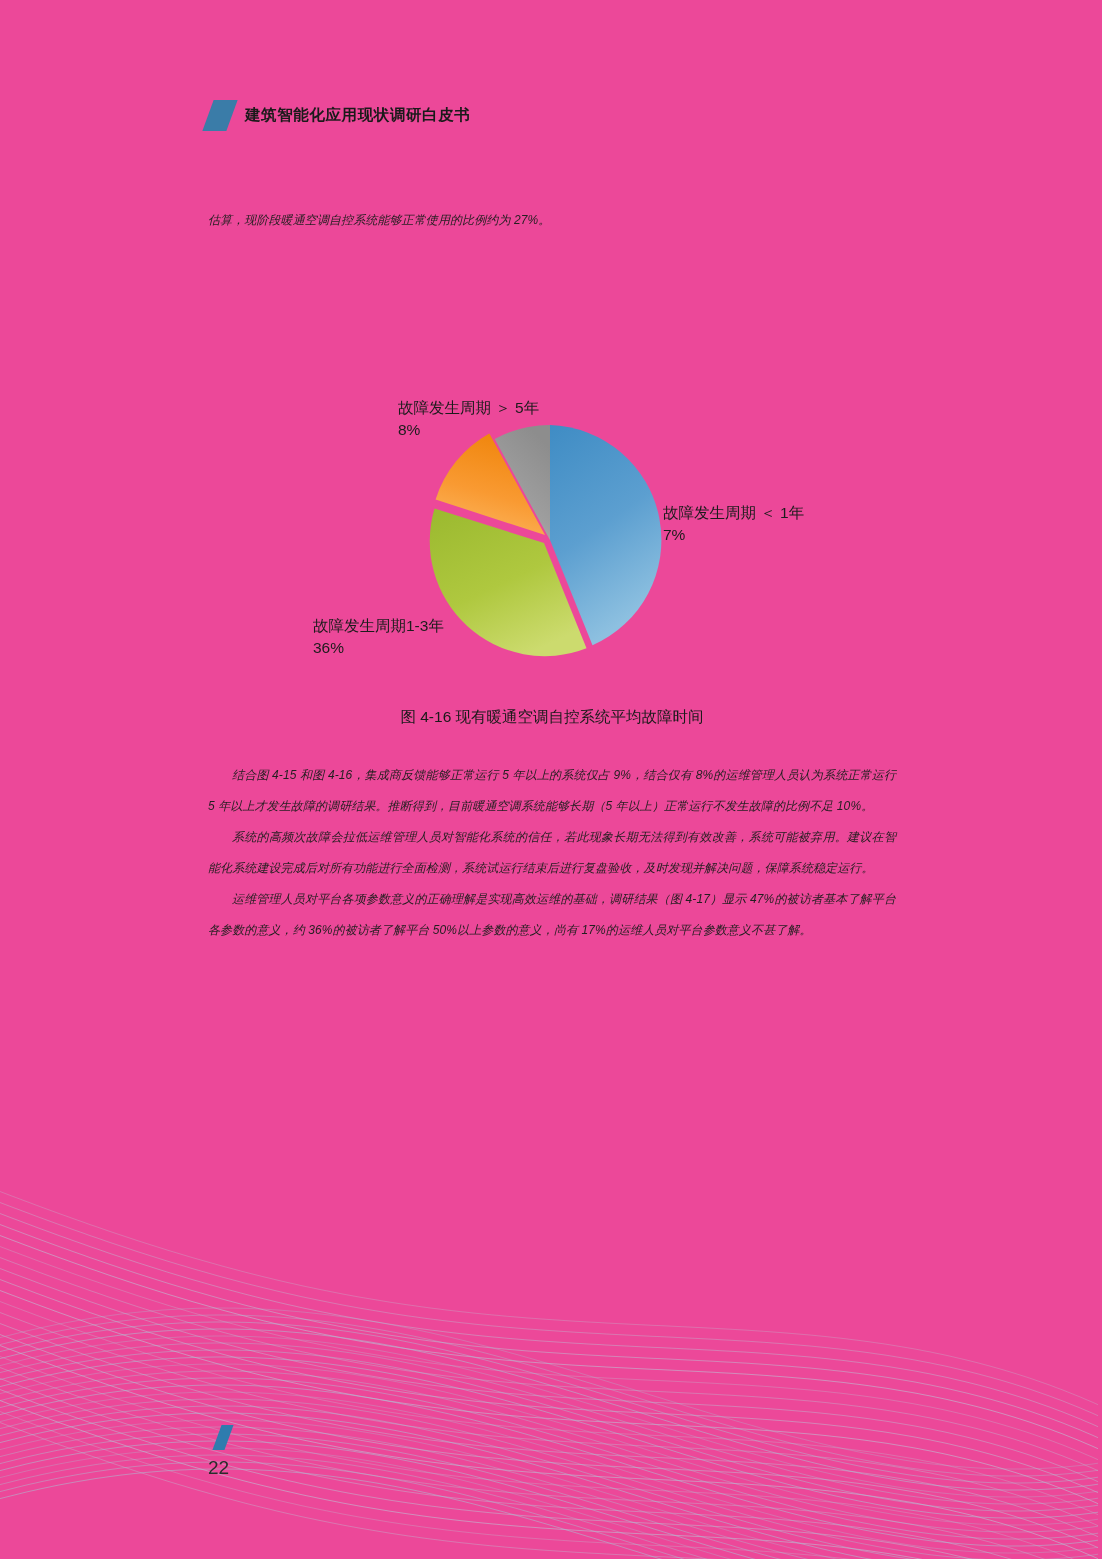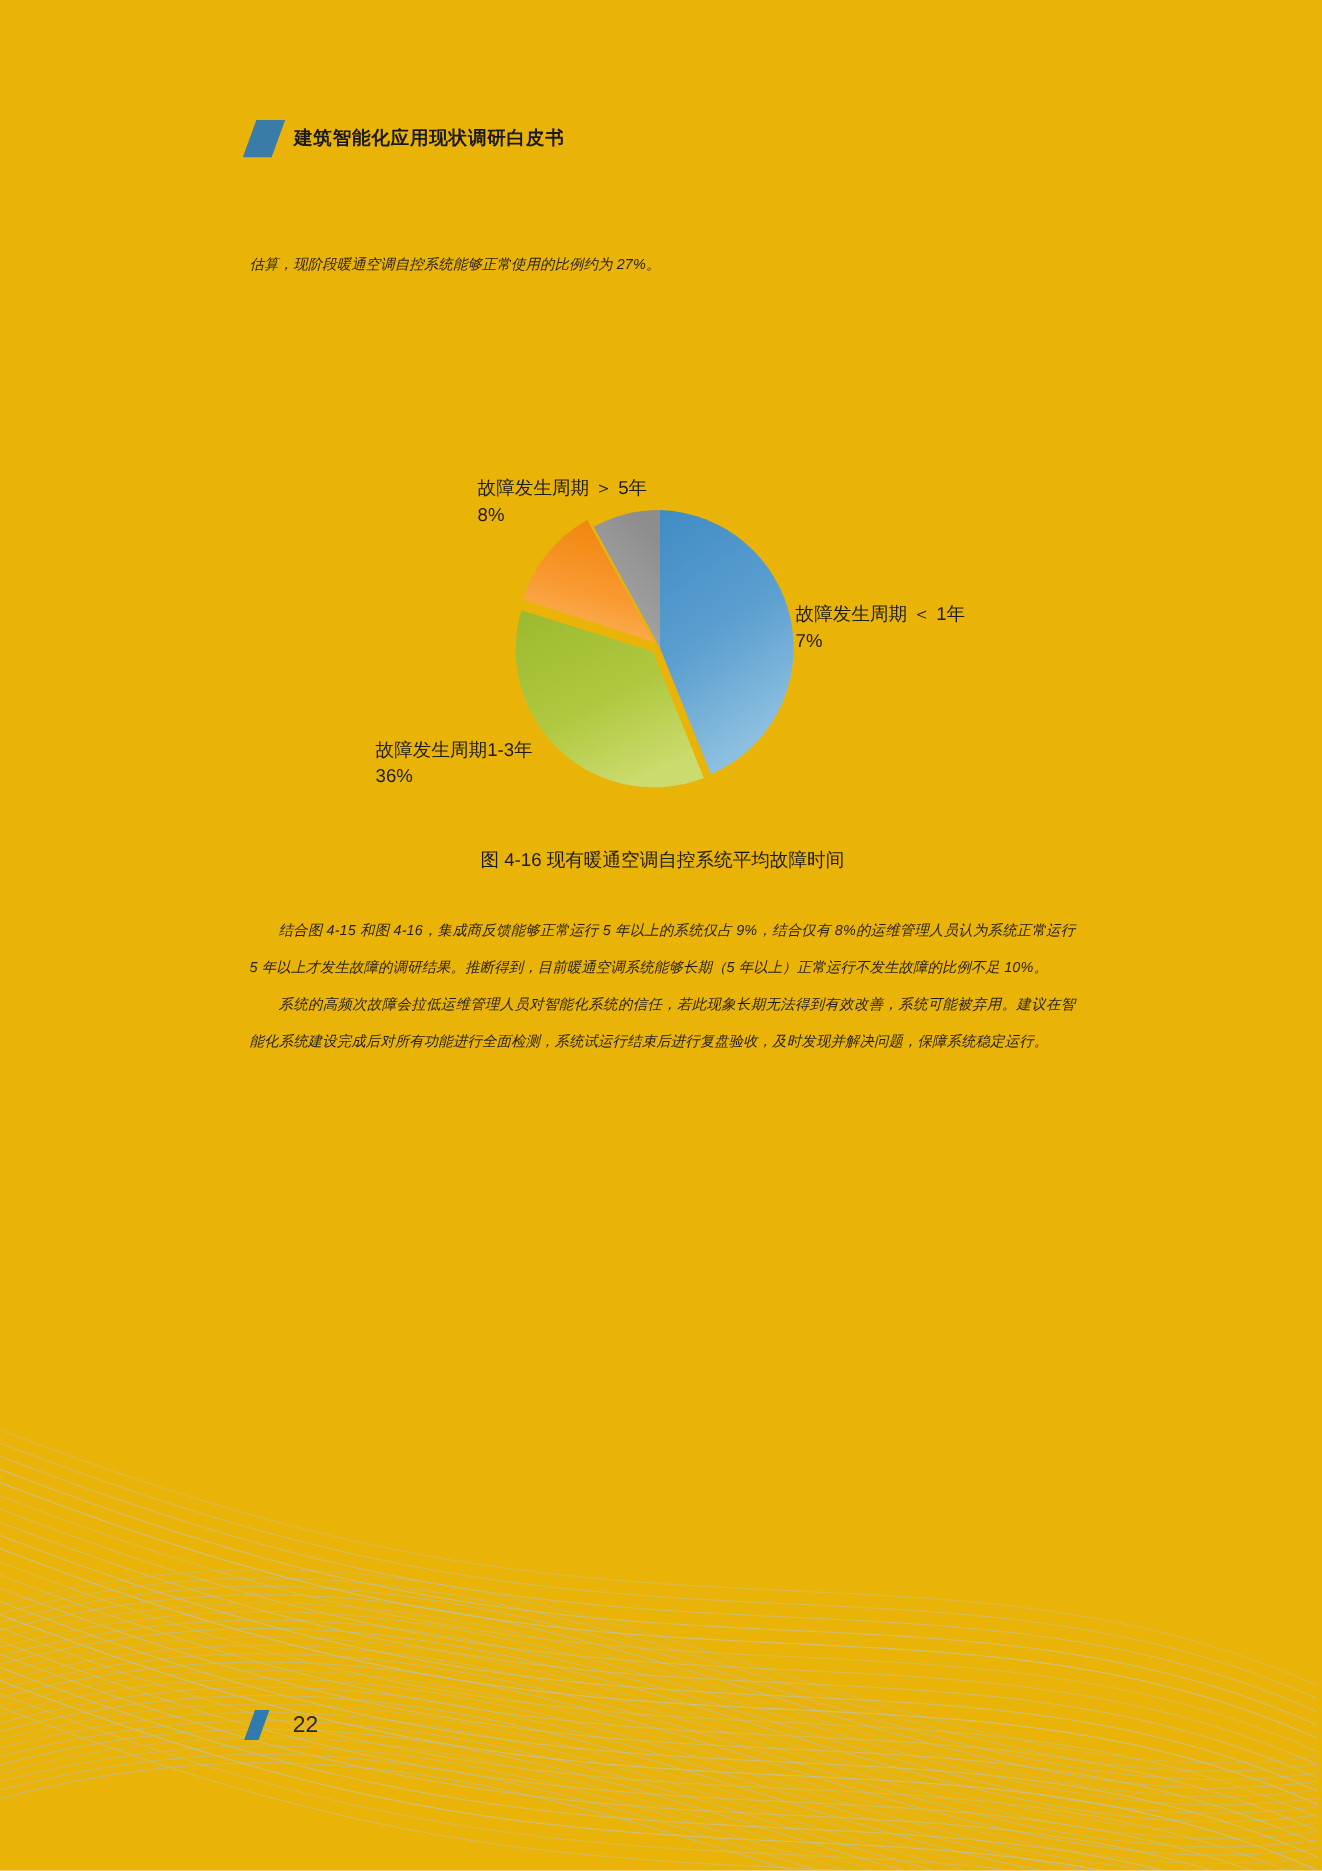--- a/index.html
+++ b/index.html
@@ -7,21 +7,21 @@
     padding: 0;
     background: #ffffff;
   }
   body {
     font-family: "Liberation Sans", "DejaVu Sans", sans-serif;
   }
   .page {
     position: relative;
     width: 1102px;
     height: 1559px;
-    background: #eab308;
+    background: #ec4899;
     overflow: hidden;
   }
 
   
   .header {
     position: absolute;
     left: 208px;
     top: 100px;
     display: flex;
     align-items: center;
@@ -114,23 +114,24 @@
     height: 430px;
     pointer-events: none;
   }
 
   
   .page-number {
     position: absolute;
     left: 208px;
     top: 1425px;
     display: flex;
-    align-items: center;
-    gap: 24px;
+    align-items: flex-end;
+    gap: 7px;
     z-index: 5;
+    flex-direction: column;
   }
   .page-number-accent {
     width: 12px;
     height: 25px;
     background: #2e7cae;
     transform: skewX(-20deg);
   }
   .page-number-text {
     font-size: 19px;
     color: #2b2b2b;
@@ -201,20 +202,21 @@
         <span class="pct">36%</span>
       </div>
     </div>
 
     <div class="fig-caption">图 4-16 现有暖通空调自控系统平均故障时间</div>
   </div>
 
   <div class="content" style="top: 760px;">
     <p class="para indent">结合图 4-15 和图 4-16，集成商反馈能够正常运行 5 年以上的系统仅占 9%，结合仅有 8%的运维管理人员认为系统正常运行 5 年以上才发生故障的调研结果。推断得到，目前暖通空调系统能够长期（5 年以上）正常运行不发生故障的比例不足 10%。</p>
     <p class="para indent gap">系统的高频次故障会拉低运维管理人员对智能化系统的信任，若此现象长期无法得到有效改善，系统可能被弃用。建议在智能化系统建设完成后对所有功能进行全面检测，系统试运行结束后进行复盘验收，及时发现并解决问题，保障系统稳定运行。</p>
+    <p class="para indent gap">运维管理人员对平台各项参数意义的正确理解是实现高效运维的基础，调研结果（图 4-17）显示 47%的被访者基本了解平台各参数的意义，约 36%的被访者了解平台 50%以上参数的意义，尚有 17%的运维人员对平台参数意义不甚了解。</p>
   </div>
 
   <svg class="footer-wave" viewBox="0 0 1102 430" preserveAspectRatio="none">
     <g id="waveFamilyA" fill="none" stroke="#b8c9d8" stroke-width="1">
         <path d="M0.0 62.5 L6.0 64.8 L12.0 67.1 L18.0 69.3 L24.0 71.6 L30.0 73.8 L36.0 76.1 L42.0 78.3 L48.0 80.5 L54.0 82.7 L60.0 84.9 L66.0 87.0 L72.0 89.2 L78.0 91.3 L84.0 93.4 L90.0 95.6 L96.0 97.6 L102.0 99.7 L108.0 101.8 L114.0 103.8 L120.0 105.8 L126.0 107.8 L132.0 109.8 L138.0 111.8 L144.0 113.7 L150.0 115.6 L156.0 117.5 L162.0 119.4 L168.0 121.3 L174.0 123.1 L180.0 124.9 L186.0 126.7 L192.0 128.5 L198.0 130.2 L204.0 131.9 L210.0 133.6 L216.0 135.3 L222.0 137.0 L228.0 138.6 L234.0 140.2 L240.0 141.8 L246.0 143.4 L252.0 144.9 L258.0 146.4 L264.0 147.9 L270.0 149.3 L276.0 150.8 L282.0 152.2 L288.0 153.6 L294.0 154.9 L300.0 156.3 L306.0 157.6 L312.0 158.8 L318.0 160.1 L324.0 161.3 L330.0 162.5 L336.0 163.7 L342.0 164.9 L348.0 166.0 L354.0 167.1 L360.0 168.2 L366.0 169.2 L372.0 170.2 L378.0 171.2 L384.0 172.2 L390.0 173.2 L396.0 174.1 L402.0 175.0 L408.0 175.9 L414.0 176.7 L420.0 177.6 L426.0 178.4 L432.0 179.2 L438.0 179.9 L444.0 180.7 L450.0 181.4 L456.0 182.1 L462.0 182.8 L468.0 183.4 L474.0 184.1 L480.0 184.7 L486.0 185.3 L492.0 185.9 L498.0 186.4 L504.0 187.0 L510.0 187.5 L516.0 188.0 L522.0 188.5 L528.0 189.0 L534.0 189.4 L540.0 189.9 L546.0 190.3 L552.0 190.7 L558.0 191.1 L564.0 191.5 L570.0 191.9 L576.0 192.3 L582.0 192.6 L588.0 193.0 L594.0 193.3 L600.0 193.6 L606.0 194.0 L612.0 194.3 L618.0 194.6 L624.0 194.9 L630.0 195.2 L636.0 195.5 L642.0 195.8 L648.0 196.1 L654.0 196.4 L660.0 196.6 L666.0 196.9 L672.0 197.2 L678.0 197.5 L684.0 197.8 L690.0 198.1 L696.0 198.4 L702.0 198.7 L708.0 199.0 L714.0 199.3 L720.0 199.7 L726.0 200.0 L732.0 200.3 L738.0 200.7 L744.0 201.0 L750.0 201.4 L756.0 201.8 L762.0 202.2 L768.0 202.6 L774.0 203.1 L780.0 203.5 L786.0 204.0 L792.0 204.5 L798.0 205.0 L804.0 205.5 L810.0 206.0 L816.0 206.6 L822.0 207.2 L828.0 207.8 L834.0 208.5 L840.0 209.1 L846.0 209.8 L852.0 210.6 L858.0 211.3 L864.0 212.1 L870.0 212.9 L876.0 213.8 L882.0 214.6 L888.0 215.5 L894.0 216.5 L900.0 217.5 L906.0 218.5 L912.0 219.5 L918.0 220.6 L924.0 221.8 L930.0 222.9 L936.0 224.2 L942.0 225.4 L948.0 226.7 L954.0 228.1 L960.0 229.5 L966.0 230.9 L972.0 232.4 L978.0 233.9 L984.0 235.5 L990.0 237.1 L996.0 238.8 L1002.0 240.5 L1008.0 242.3 L1014.0 244.1 L1020.0 246.0 L1026.0 247.9 L1032.0 249.9 L1038.0 252.0 L1044.0 254.1 L1050.0 256.2 L1056.0 258.5 L1062.0 260.7 L1068.0 263.1 L1074.0 265.5 L1080.0 267.9 L1086.0 270.5 L1092.0 273.0 L1098.0 275.7" opacity="0.30"></path>
         <path d="M0.0 73.5 L6.0 75.8 L12.0 78.1 L18.0 80.3 L24.0 82.6 L30.0 84.8 L36.0 87.1 L42.0 89.3 L48.0 91.5 L54.0 93.7 L60.0 95.9 L66.0 98.0 L72.0 100.2 L78.0 102.3 L84.0 104.4 L90.0 106.6 L96.0 108.6 L102.0 110.7 L108.0 112.8 L114.0 114.8 L120.0 116.8 L126.0 118.8 L132.0 120.8 L138.0 122.8 L144.0 124.7 L150.0 126.6 L156.0 128.5 L162.0 130.4 L168.0 132.3 L174.0 134.1 L180.0 135.9 L186.0 137.7 L192.0 139.5 L198.0 141.2 L204.0 142.9 L210.0 144.6 L216.0 146.3 L222.0 148.0 L228.0 149.6 L234.0 151.2 L240.0 152.8 L246.0 154.4 L252.0 155.9 L258.0 157.4 L264.0 158.9 L270.0 160.3 L276.0 161.8 L282.0 163.2 L288.0 164.6 L294.0 165.9 L300.0 167.3 L306.0 168.6 L312.0 169.8 L318.0 171.1 L324.0 172.3 L330.0 173.5 L336.0 174.7 L342.0 175.9 L348.0 177.0 L354.0 178.1 L360.0 179.2 L366.0 180.2 L372.0 181.2 L378.0 182.2 L384.0 183.2 L390.0 184.2 L396.0 185.1 L402.0 186.0 L408.0 186.9 L414.0 187.7 L420.0 188.6 L426.0 189.4 L432.0 190.2 L438.0 190.9 L444.0 191.7 L450.0 192.4 L456.0 193.1 L462.0 193.8 L468.0 194.4 L474.0 195.1 L480.0 195.7 L486.0 196.3 L492.0 196.9 L498.0 197.4 L504.0 198.0 L510.0 198.5 L516.0 199.0 L522.0 199.5 L528.0 200.0 L534.0 200.4 L540.0 200.9 L546.0 201.3 L552.0 201.7 L558.0 202.1 L564.0 202.5 L570.0 202.9 L576.0 203.3 L582.0 203.6 L588.0 204.0 L594.0 204.3 L600.0 204.6 L606.0 205.0 L612.0 205.3 L618.0 205.6 L624.0 205.9 L630.0 206.2 L636.0 206.5 L642.0 206.8 L648.0 207.1 L654.0 207.4 L660.0 207.6 L666.0 207.9 L672.0 208.2 L678.0 208.5 L684.0 208.8 L690.0 209.1 L696.0 209.4 L702.0 209.7 L708.0 210.0 L714.0 210.3 L720.0 210.7 L726.0 211.0 L732.0 211.3 L738.0 211.7 L744.0 212.0 L750.0 212.4 L756.0 212.8 L762.0 213.2 L768.0 213.6 L774.0 214.1 L780.0 214.5 L786.0 215.0 L792.0 215.5 L798.0 216.0 L804.0 216.5 L810.0 217.0 L816.0 217.6 L822.0 218.2 L828.0 218.8 L834.0 219.5 L840.0 220.1 L846.0 220.8 L852.0 221.6 L858.0 222.3 L864.0 223.1 L870.0 223.9 L876.0 224.8 L882.0 225.6 L888.0 226.5 L894.0 227.5 L900.0 228.5 L906.0 229.5 L912.0 230.5 L918.0 231.6 L924.0 232.8 L930.0 233.9 L936.0 235.2 L942.0 236.4 L948.0 237.7 L954.0 239.1 L960.0 240.5 L966.0 241.9 L972.0 243.4 L978.0 244.9 L984.0 246.5 L990.0 248.1 L996.0 249.8 L1002.0 251.5 L1008.0 253.3 L1014.0 255.1 L1020.0 257.0 L1026.0 258.9 L1032.0 260.9 L1038.0 263.0 L1044.0 265.1 L1050.0 267.2 L1056.0 269.5 L1062.0 271.7 L1068.0 274.1 L1074.0 276.5 L1080.0 278.9 L1086.0 281.5 L1092.0 284.0 L1098.0 286.7" opacity="0.36"></path>
         <path d="M0.0 84.5 L6.0 86.8 L12.0 89.1 L18.0 91.3 L24.0 93.6 L30.0 95.8 L36.0 98.1 L42.0 100.3 L48.0 102.5 L54.0 104.7 L60.0 106.9 L66.0 109.0 L72.0 111.2 L78.0 113.3 L84.0 115.4 L90.0 117.6 L96.0 119.6 L102.0 121.7 L108.0 123.8 L114.0 125.8 L120.0 127.8 L126.0 129.8 L132.0 131.8 L138.0 133.8 L144.0 135.7 L150.0 137.6 L156.0 139.5 L162.0 141.4 L168.0 143.3 L174.0 145.1 L180.0 146.9 L186.0 148.7 L192.0 150.5 L198.0 152.2 L204.0 153.9 L210.0 155.6 L216.0 157.3 L222.0 159.0 L228.0 160.6 L234.0 162.2 L240.0 163.8 L246.0 165.4 L252.0 166.9 L258.0 168.4 L264.0 169.9 L270.0 171.3 L276.0 172.8 L282.0 174.2 L288.0 175.6 L294.0 176.9 L300.0 178.3 L306.0 179.6 L312.0 180.8 L318.0 182.1 L324.0 183.3 L330.0 184.5 L336.0 185.7 L342.0 186.9 L348.0 188.0 L354.0 189.1 L360.0 190.2 L366.0 191.2 L372.0 192.2 L378.0 193.2 L384.0 194.2 L390.0 195.2 L396.0 196.1 L402.0 197.0 L408.0 197.9 L414.0 198.7 L420.0 199.6 L426.0 200.4 L432.0 201.2 L438.0 201.9 L444.0 202.7 L450.0 203.4 L456.0 204.1 L462.0 204.8 L468.0 205.4 L474.0 206.1 L480.0 206.7 L486.0 207.3 L492.0 207.9 L498.0 208.4 L504.0 209.0 L510.0 209.5 L516.0 210.0 L522.0 210.5 L528.0 211.0 L534.0 211.4 L540.0 211.9 L546.0 212.3 L552.0 212.7 L558.0 213.1 L564.0 213.5 L570.0 213.9 L576.0 214.3 L582.0 214.6 L588.0 215.0 L594.0 215.3 L600.0 215.6 L606.0 216.0 L612.0 216.3 L618.0 216.6 L624.0 216.9 L630.0 217.2 L636.0 217.5 L642.0 217.8 L648.0 218.1 L654.0 218.4 L660.0 218.6 L666.0 218.9 L672.0 219.2 L678.0 219.5 L684.0 219.8 L690.0 220.1 L696.0 220.4 L702.0 220.7 L708.0 221.0 L714.0 221.3 L720.0 221.7 L726.0 222.0 L732.0 222.3 L738.0 222.7 L744.0 223.0 L750.0 223.4 L756.0 223.8 L762.0 224.2 L768.0 224.6 L774.0 225.1 L780.0 225.5 L786.0 226.0 L792.0 226.5 L798.0 227.0 L804.0 227.5 L810.0 228.0 L816.0 228.6 L822.0 229.2 L828.0 229.8 L834.0 230.5 L840.0 231.1 L846.0 231.8 L852.0 232.6 L858.0 233.3 L864.0 234.1 L870.0 234.9 L876.0 235.8 L882.0 236.6 L888.0 237.5 L894.0 238.5 L900.0 239.5 L906.0 240.5 L912.0 241.5 L918.0 242.6 L924.0 243.8 L930.0 244.9 L936.0 246.2 L942.0 247.4 L948.0 248.7 L954.0 250.1 L960.0 251.5 L966.0 252.9 L972.0 254.4 L978.0 255.9 L984.0 257.5 L990.0 259.1 L996.0 260.8 L1002.0 262.5 L1008.0 264.3 L1014.0 266.1 L1020.0 268.0 L1026.0 269.9 L1032.0 271.9 L1038.0 274.0 L1044.0 276.1 L1050.0 278.2 L1056.0 280.5 L1062.0 282.7 L1068.0 285.1 L1074.0 287.5 L1080.0 289.9 L1086.0 292.5 L1092.0 295.0 L1098.0 297.7" opacity="0.42"></path>
         <path d="M0.0 95.5 L6.0 97.8 L12.0 100.1 L18.0 102.3 L24.0 104.6 L30.0 106.8 L36.0 109.1 L42.0 111.3 L48.0 113.5 L54.0 115.7 L60.0 117.9 L66.0 120.0 L72.0 122.2 L78.0 124.3 L84.0 126.4 L90.0 128.6 L96.0 130.6 L102.0 132.7 L108.0 134.8 L114.0 136.8 L120.0 138.8 L126.0 140.8 L132.0 142.8 L138.0 144.8 L144.0 146.7 L150.0 148.6 L156.0 150.5 L162.0 152.4 L168.0 154.3 L174.0 156.1 L180.0 157.9 L186.0 159.7 L192.0 161.5 L198.0 163.2 L204.0 164.9 L210.0 166.6 L216.0 168.3 L222.0 170.0 L228.0 171.6 L234.0 173.2 L240.0 174.8 L246.0 176.4 L252.0 177.9 L258.0 179.4 L264.0 180.9 L270.0 182.3 L276.0 183.8 L282.0 185.2 L288.0 186.6 L294.0 187.9 L300.0 189.3 L306.0 190.6 L312.0 191.8 L318.0 193.1 L324.0 194.3 L330.0 195.5 L336.0 196.7 L342.0 197.9 L348.0 199.0 L354.0 200.1 L360.0 201.2 L366.0 202.2 L372.0 203.2 L378.0 204.2 L384.0 205.2 L390.0 206.2 L396.0 207.1 L402.0 208.0 L408.0 208.9 L414.0 209.7 L420.0 210.6 L426.0 211.4 L432.0 212.2 L438.0 212.9 L444.0 213.7 L450.0 214.4 L456.0 215.1 L462.0 215.8 L468.0 216.4 L474.0 217.1 L480.0 217.7 L486.0 218.3 L492.0 218.9 L498.0 219.4 L504.0 220.0 L510.0 220.5 L516.0 221.0 L522.0 221.5 L528.0 222.0 L534.0 222.4 L540.0 222.9 L546.0 223.3 L552.0 223.7 L558.0 224.1 L564.0 224.5 L570.0 224.9 L576.0 225.3 L582.0 225.6 L588.0 226.0 L594.0 226.3 L600.0 226.6 L606.0 227.0 L612.0 227.3 L618.0 227.6 L624.0 227.9 L630.0 228.2 L636.0 228.5 L642.0 228.8 L648.0 229.1 L654.0 229.4 L660.0 229.6 L666.0 229.9 L672.0 230.2 L678.0 230.5 L684.0 230.8 L690.0 231.1 L696.0 231.4 L702.0 231.7 L708.0 232.0 L714.0 232.3 L720.0 232.7 L726.0 233.0 L732.0 233.3 L738.0 233.7 L744.0 234.0 L750.0 234.4 L756.0 234.8 L762.0 235.2 L768.0 235.6 L774.0 236.1 L780.0 236.5 L786.0 237.0 L792.0 237.5 L798.0 238.0 L804.0 238.5 L810.0 239.0 L816.0 239.6 L822.0 240.2 L828.0 240.8 L834.0 241.5 L840.0 242.1 L846.0 242.8 L852.0 243.6 L858.0 244.3 L864.0 245.1 L870.0 245.9 L876.0 246.8 L882.0 247.6 L888.0 248.5 L894.0 249.5 L900.0 250.5 L906.0 251.5 L912.0 252.5 L918.0 253.6 L924.0 254.8 L930.0 255.9 L936.0 257.2 L942.0 258.4 L948.0 259.7 L954.0 261.1 L960.0 262.5 L966.0 263.9 L972.0 265.4 L978.0 266.9 L984.0 268.5 L990.0 270.1 L996.0 271.8 L1002.0 273.5 L1008.0 275.3 L1014.0 277.1 L1020.0 279.0 L1026.0 280.9 L1032.0 282.9 L1038.0 285.0 L1044.0 287.1 L1050.0 289.2 L1056.0 291.5 L1062.0 293.7 L1068.0 296.1 L1074.0 298.5 L1080.0 300.9 L1086.0 303.5 L1092.0 306.0 L1098.0 308.7" opacity="0.48"></path>
         <path d="M0.0 106.5 L6.0 108.8 L12.0 111.1 L18.0 113.3 L24.0 115.6 L30.0 117.8 L36.0 120.1 L42.0 122.3 L48.0 124.5 L54.0 126.7 L60.0 128.9 L66.0 131.0 L72.0 133.2 L78.0 135.3 L84.0 137.4 L90.0 139.6 L96.0 141.6 L102.0 143.7 L108.0 145.8 L114.0 147.8 L120.0 149.8 L126.0 151.8 L132.0 153.8 L138.0 155.8 L144.0 157.7 L150.0 159.6 L156.0 161.5 L162.0 163.4 L168.0 165.3 L174.0 167.1 L180.0 168.9 L186.0 170.7 L192.0 172.5 L198.0 174.2 L204.0 175.9 L210.0 177.6 L216.0 179.3 L222.0 181.0 L228.0 182.6 L234.0 184.2 L240.0 185.8 L246.0 187.4 L252.0 188.9 L258.0 190.4 L264.0 191.9 L270.0 193.3 L276.0 194.8 L282.0 196.2 L288.0 197.6 L294.0 198.9 L300.0 200.3 L306.0 201.6 L312.0 202.8 L318.0 204.1 L324.0 205.3 L330.0 206.5 L336.0 207.7 L342.0 208.9 L348.0 210.0 L354.0 211.1 L360.0 212.2 L366.0 213.2 L372.0 214.2 L378.0 215.2 L384.0 216.2 L390.0 217.2 L396.0 218.1 L402.0 219.0 L408.0 219.9 L414.0 220.7 L420.0 221.6 L426.0 222.4 L432.0 223.2 L438.0 223.9 L444.0 224.7 L450.0 225.4 L456.0 226.1 L462.0 226.8 L468.0 227.4 L474.0 228.1 L480.0 228.7 L486.0 229.3 L492.0 229.9 L498.0 230.4 L504.0 231.0 L510.0 231.5 L516.0 232.0 L522.0 232.5 L528.0 233.0 L534.0 233.4 L540.0 233.9 L546.0 234.3 L552.0 234.7 L558.0 235.1 L564.0 235.5 L570.0 235.9 L576.0 236.3 L582.0 236.6 L588.0 237.0 L594.0 237.3 L600.0 237.6 L606.0 238.0 L612.0 238.3 L618.0 238.6 L624.0 238.9 L630.0 239.2 L636.0 239.5 L642.0 239.8 L648.0 240.1 L654.0 240.4 L660.0 240.6 L666.0 240.9 L672.0 241.2 L678.0 241.5 L684.0 241.8 L690.0 242.1 L696.0 242.4 L702.0 242.7 L708.0 243.0 L714.0 243.3 L720.0 243.7 L726.0 244.0 L732.0 244.3 L738.0 244.7 L744.0 245.0 L750.0 245.4 L756.0 245.8 L762.0 246.2 L768.0 246.6 L774.0 247.1 L780.0 247.5 L786.0 248.0 L792.0 248.5 L798.0 249.0 L804.0 249.5 L810.0 250.0 L816.0 250.6 L822.0 251.2 L828.0 251.8 L834.0 252.5 L840.0 253.1 L846.0 253.8 L852.0 254.6 L858.0 255.3 L864.0 256.1 L870.0 256.9 L876.0 257.8 L882.0 258.6 L888.0 259.5 L894.0 260.5 L900.0 261.5 L906.0 262.5 L912.0 263.5 L918.0 264.6 L924.0 265.8 L930.0 266.9 L936.0 268.2 L942.0 269.4 L948.0 270.7 L954.0 272.1 L960.0 273.5 L966.0 274.9 L972.0 276.4 L978.0 277.9 L984.0 279.5 L990.0 281.1 L996.0 282.8 L1002.0 284.5 L1008.0 286.3 L1014.0 288.1 L1020.0 290.0 L1026.0 291.9 L1032.0 293.9 L1038.0 296.0 L1044.0 298.1 L1050.0 300.2 L1056.0 302.5 L1062.0 304.7 L1068.0 307.1 L1074.0 309.5 L1080.0 311.9 L1086.0 314.5 L1092.0 317.0 L1098.0 319.7" opacity="0.54"></path>
         <path d="M0.0 117.5 L6.0 119.8 L12.0 122.1 L18.0 124.3 L24.0 126.6 L30.0 128.8 L36.0 131.1 L42.0 133.3 L48.0 135.5 L54.0 137.7 L60.0 139.9 L66.0 142.0 L72.0 144.2 L78.0 146.3 L84.0 148.4 L90.0 150.6 L96.0 152.6 L102.0 154.7 L108.0 156.8 L114.0 158.8 L120.0 160.8 L126.0 162.8 L132.0 164.8 L138.0 166.8 L144.0 168.7 L150.0 170.6 L156.0 172.5 L162.0 174.4 L168.0 176.3 L174.0 178.1 L180.0 179.9 L186.0 181.7 L192.0 183.5 L198.0 185.2 L204.0 186.9 L210.0 188.6 L216.0 190.3 L222.0 192.0 L228.0 193.6 L234.0 195.2 L240.0 196.8 L246.0 198.4 L252.0 199.9 L258.0 201.4 L264.0 202.9 L270.0 204.3 L276.0 205.8 L282.0 207.2 L288.0 208.6 L294.0 209.9 L300.0 211.3 L306.0 212.6 L312.0 213.8 L318.0 215.1 L324.0 216.3 L330.0 217.5 L336.0 218.7 L342.0 219.9 L348.0 221.0 L354.0 222.1 L360.0 223.2 L366.0 224.2 L372.0 225.2 L378.0 226.2 L384.0 227.2 L390.0 228.2 L396.0 229.1 L402.0 230.0 L408.0 230.9 L414.0 231.7 L420.0 232.6 L426.0 233.4 L432.0 234.2 L438.0 234.9 L444.0 235.7 L450.0 236.4 L456.0 237.1 L462.0 237.8 L468.0 238.4 L474.0 239.1 L480.0 239.7 L486.0 240.3 L492.0 240.9 L498.0 241.4 L504.0 242.0 L510.0 242.5 L516.0 243.0 L522.0 243.5 L528.0 244.0 L534.0 244.4 L540.0 244.9 L546.0 245.3 L552.0 245.7 L558.0 246.1 L564.0 246.5 L570.0 246.9 L576.0 247.3 L582.0 247.6 L588.0 248.0 L594.0 248.3 L600.0 248.6 L606.0 249.0 L612.0 249.3 L618.0 249.6 L624.0 249.9 L630.0 250.2 L636.0 250.5 L642.0 250.8 L648.0 251.1 L654.0 251.4 L660.0 251.6 L666.0 251.9 L672.0 252.2 L678.0 252.5 L684.0 252.8 L690.0 253.1 L696.0 253.4 L702.0 253.7 L708.0 254.0 L714.0 254.3 L720.0 254.7 L726.0 255.0 L732.0 255.3 L738.0 255.7 L744.0 256.0 L750.0 256.4 L756.0 256.8 L762.0 257.2 L768.0 257.6 L774.0 258.1 L780.0 258.5 L786.0 259.0 L792.0 259.5 L798.0 260.0 L804.0 260.5 L810.0 261.0 L816.0 261.6 L822.0 262.2 L828.0 262.8 L834.0 263.5 L840.0 264.1 L846.0 264.8 L852.0 265.6 L858.0 266.3 L864.0 267.1 L870.0 267.9 L876.0 268.8 L882.0 269.6 L888.0 270.5 L894.0 271.5 L900.0 272.5 L906.0 273.5 L912.0 274.5 L918.0 275.6 L924.0 276.8 L930.0 277.9 L936.0 279.2 L942.0 280.4 L948.0 281.7 L954.0 283.1 L960.0 284.5 L966.0 285.9 L972.0 287.4 L978.0 288.9 L984.0 290.5 L990.0 292.1 L996.0 293.8 L1002.0 295.5 L1008.0 297.3 L1014.0 299.1 L1020.0 301.0 L1026.0 302.9 L1032.0 304.9 L1038.0 307.0 L1044.0 309.1 L1050.0 311.2 L1056.0 313.5 L1062.0 315.7 L1068.0 318.1 L1074.0 320.5 L1080.0 322.9 L1086.0 325.5 L1092.0 328.0 L1098.0 330.7" opacity="0.30"></path>

